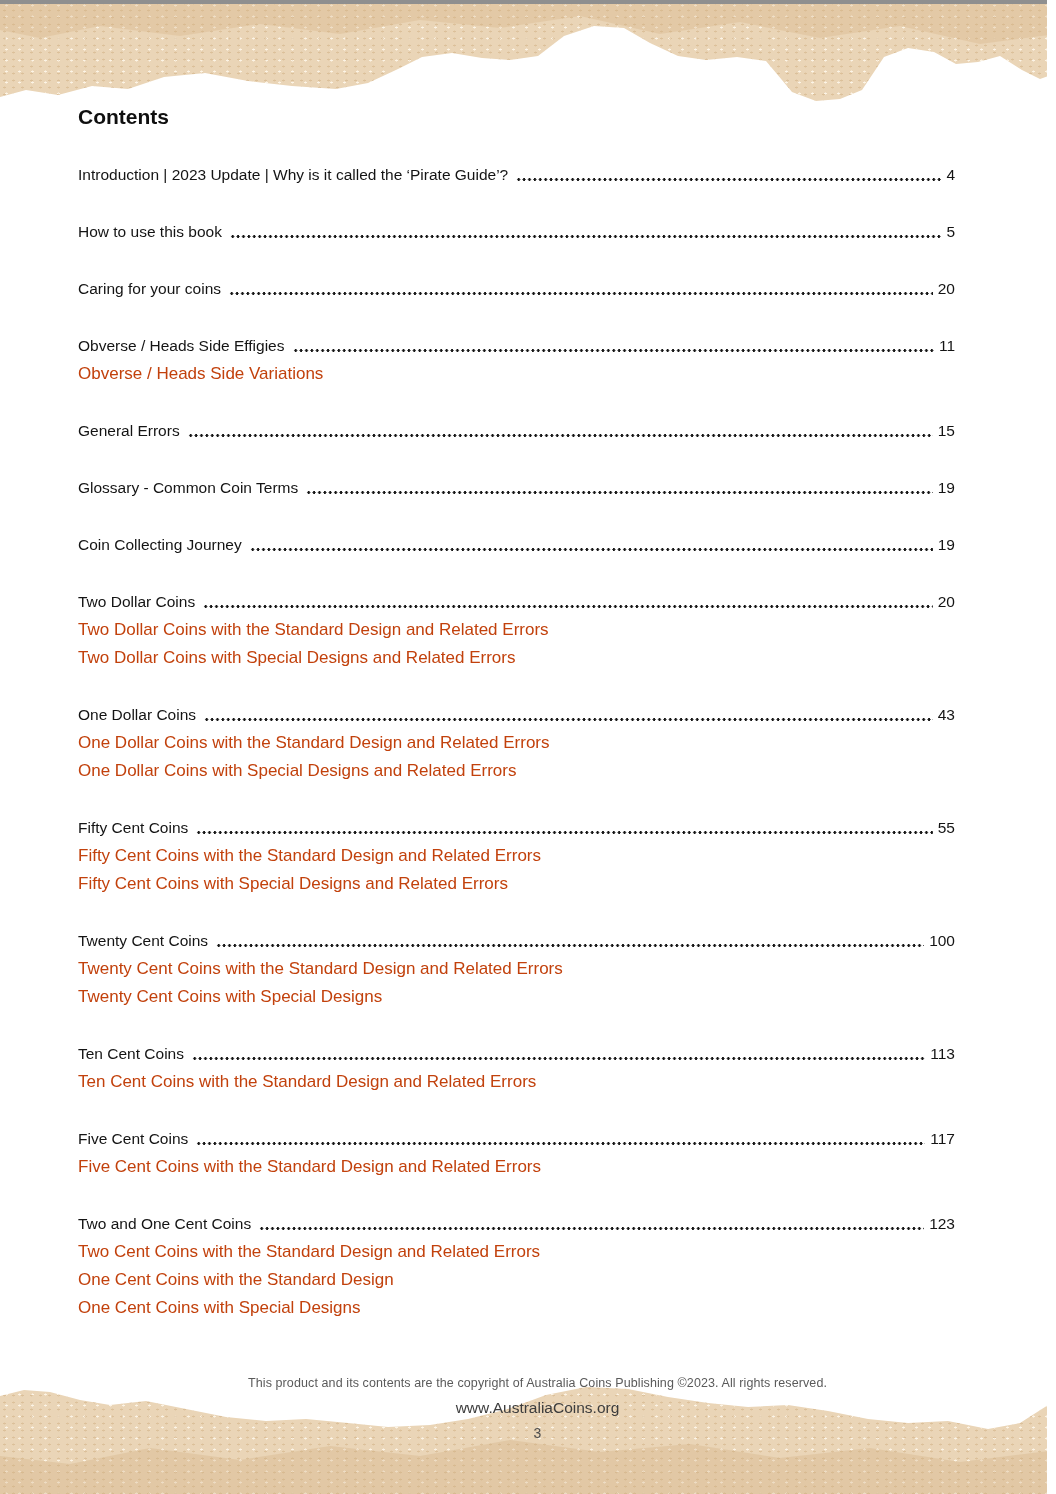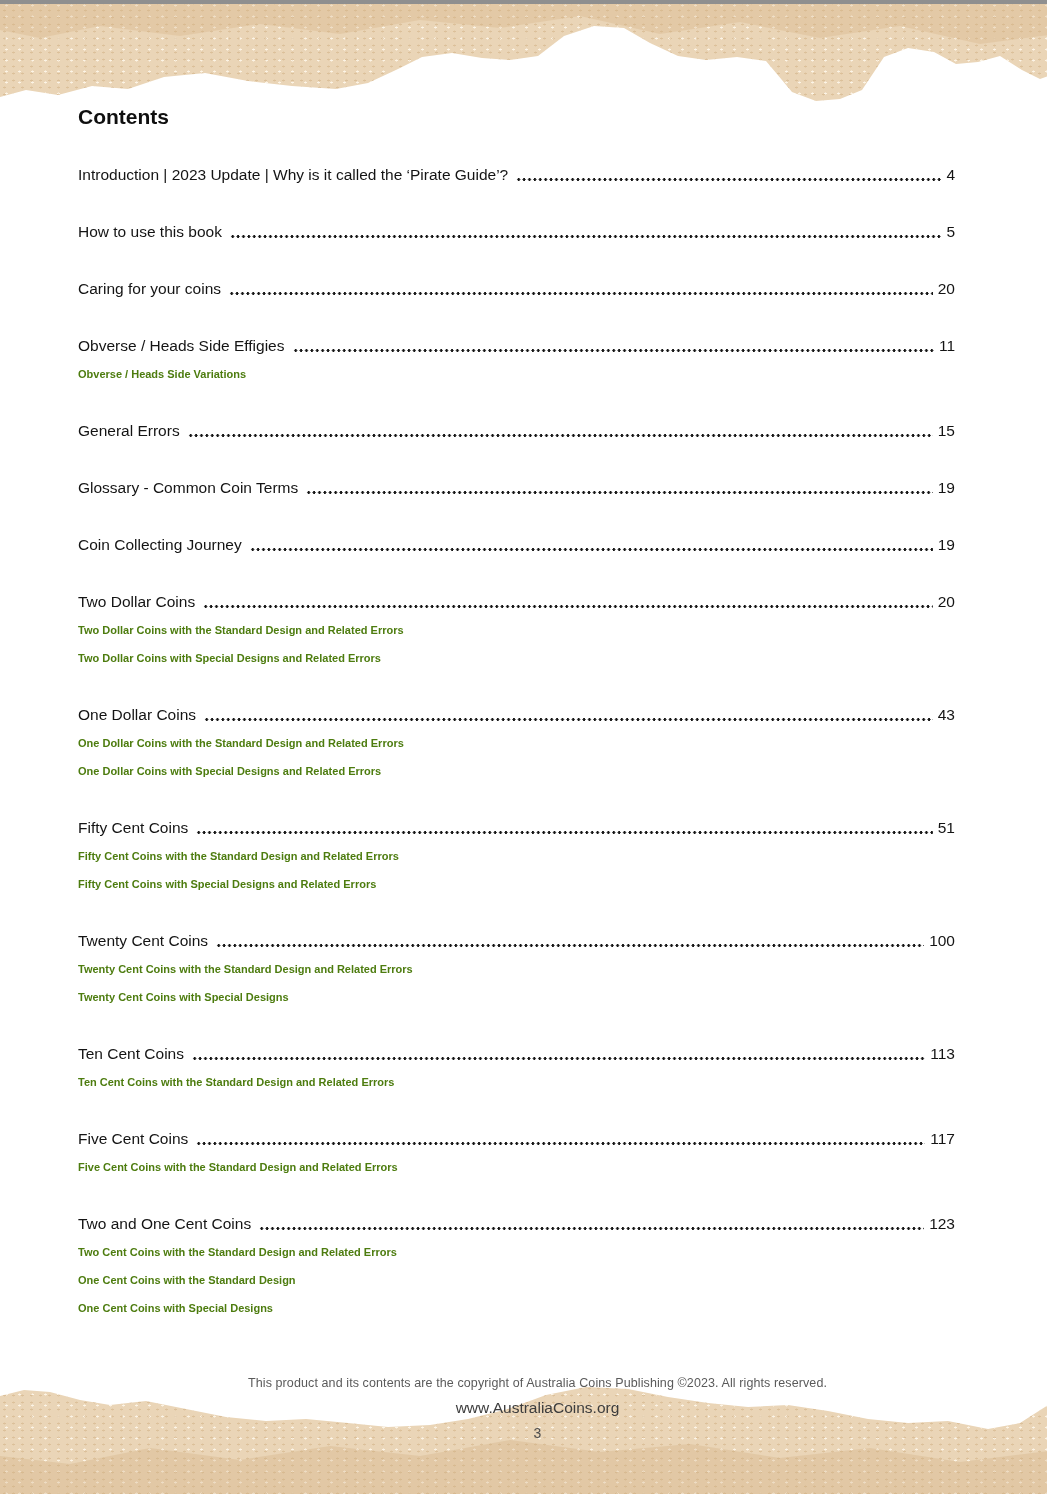--- a/index.html
+++ b/index.html
@@ -68,21 +68,21 @@
     font-size:15.5px;font-weight:normal;color:#141414;line-height:28px;
   }
   .lab{white-space:nowrap;}
   .leader{
     flex:1 1 auto;height:5px;
     align-self:flex-end;margin:0 5px 7px 8px;
     background:radial-gradient(circle,#161616 1.25px,transparent 1.6px) left center / 5.4px 5px repeat-x;
   }
   .pg{white-space:nowrap;}
   .sub{
-    font-size:11px;font-weight:700;color:#4d7c0f;line-height:28px;
+    font-size:17px;font-weight:400;color:#c2410c;line-height:28px;
   }
   
   .footer{position:absolute;left:14px;width:100%;z-index:4;text-align:center;}
   .footer-copyright{top:1376px;font-size:12.5px;color:#5a5a5a;letter-spacing:0.1px;}
   .footer-url{top:1399px;font-size:15.5px;color:#3d3d3d;}
   .footer-page{top:1425px;font-size:14px;color:#4e4e4e;}
 </style>
 </head>
 <body>
 
@@ -168,21 +168,21 @@
             <span class="leader"></span>
             <span class="pg">43</span>
           </div>
           <div class="sub">One Dollar Coins with the Standard Design and Related Errors</div>
           <div class="sub">One Dollar Coins with Special Designs and Related Errors</div>
         </div>
         <div class="block">
           <div class="row">
             <span class="lab">Fifty Cent Coins</span>
             <span class="leader"></span>
-            <span class="pg">51</span>
+            <span class="pg">55</span>
           </div>
           <div class="sub">Fifty Cent Coins with the Standard Design and Related Errors</div>
           <div class="sub">Fifty Cent Coins with Special Designs and Related Errors</div>
         </div>
         <div class="block">
           <div class="row">
             <span class="lab">Twenty Cent Coins</span>
             <span class="leader"></span>
             <span class="pg">100</span>
           </div>

